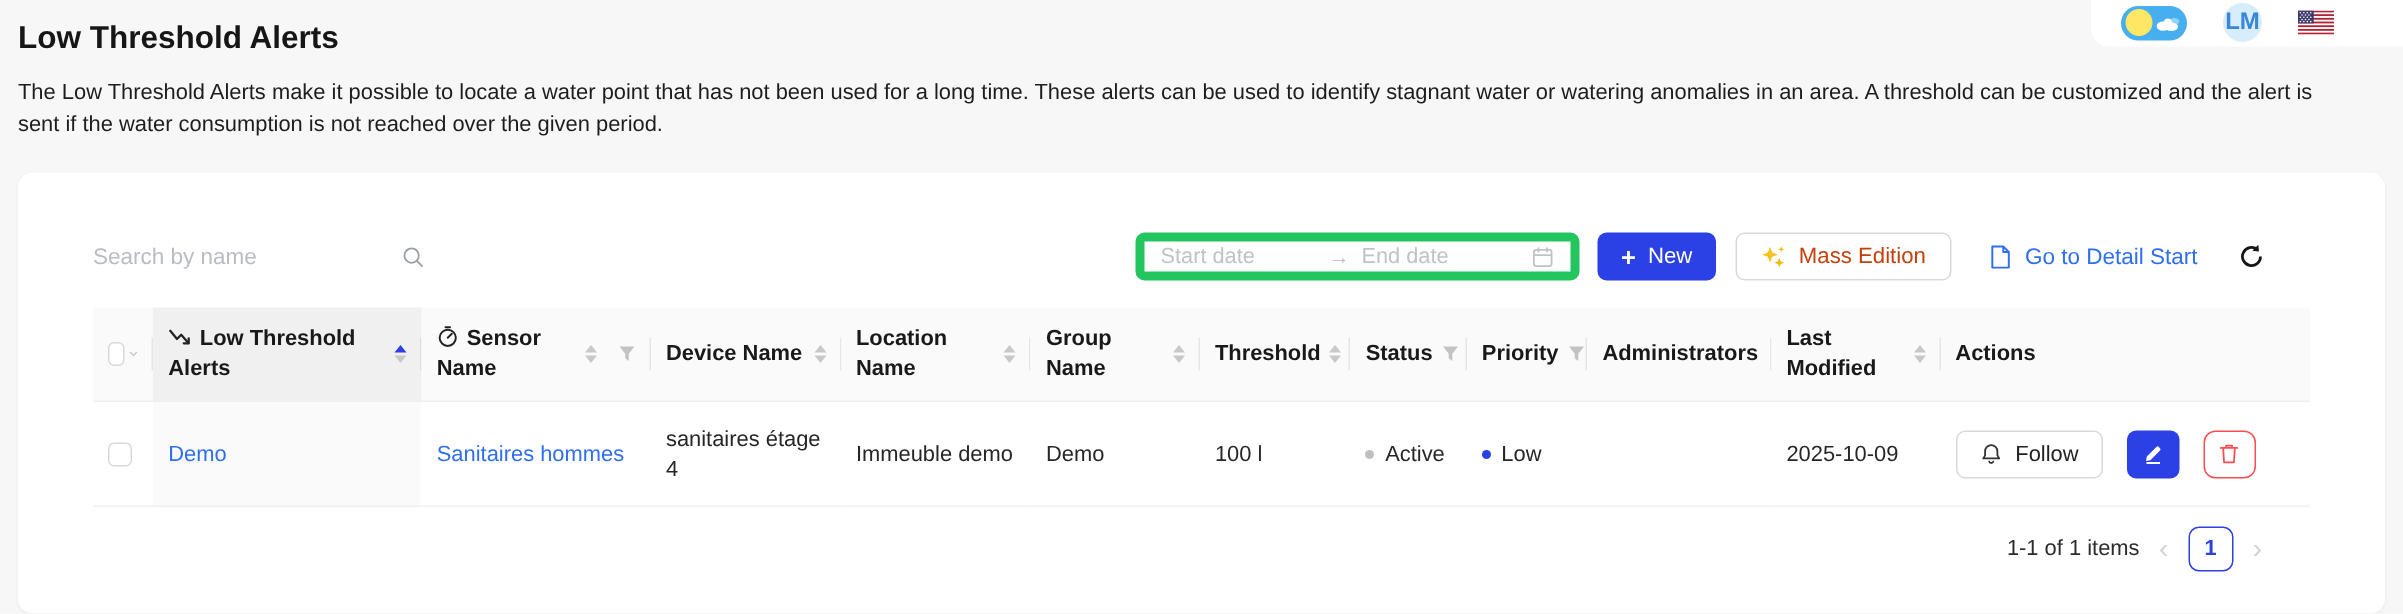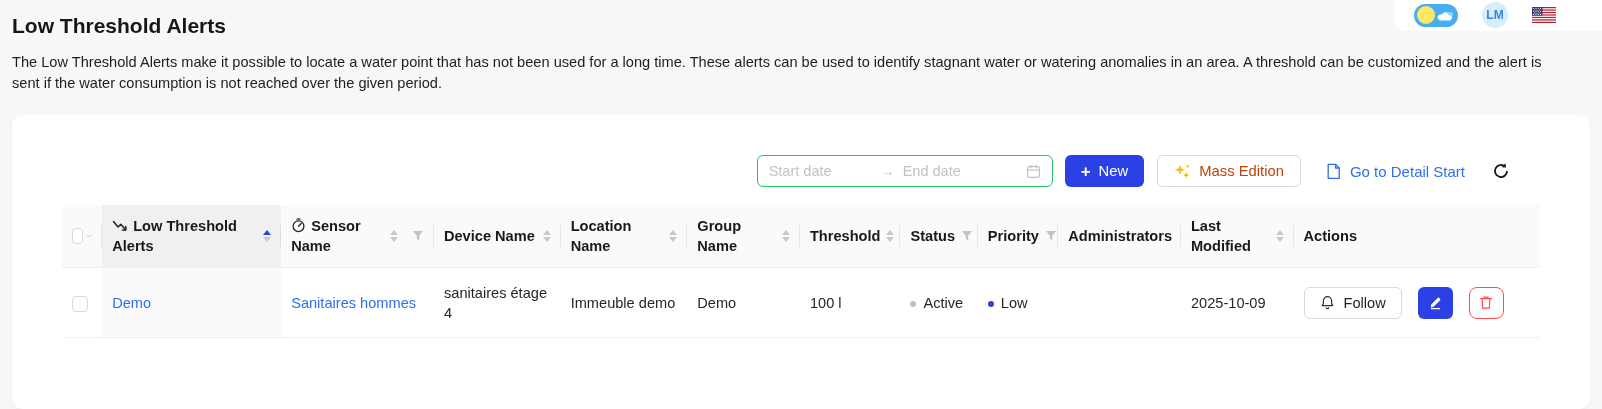--- a/index.html
+++ b/index.html
@@ -9,41 +9,41 @@
 
   
   .topbar { position:absolute; top:0; right:0; background:#fff; border-radius:0 0 0 12px;
             display:flex; align-items:center; gap:24px; padding:4px 46px 5px 20px; height:31px; }
   .theme-toggle { position:relative; width:44px; height:23px; border-radius:12px;
                   background:var(--toggle-bg,#47aef0); cursor:pointer; flex:0 0 auto; }
   .theme-toggle .sun { position:absolute; left:3px; top:2.5px; width:18px; height:18px;
                        border-radius:50%; background:var(--sun,#ffe766); }
   .theme-toggle svg { position:absolute; right:4px; top:7px; }
   .avatar { width:26px; height:26px; border-radius:50%; background:#d8edfc; color:#3a87d8;
-            font-size:12px; font-weight:bold; display:flex; align-items:center; justify-content:center; cursor:pointer; }
+            font-size:16px; font-weight:bold; display:flex; align-items:center; justify-content:center; cursor:pointer; }
   .flag { width:24px; height:16px; cursor:pointer; display:block; }
 
   
   .page-header { padding:14px 14px 0 12px; }
   .page-title { font-size:21px; font-weight:bold; color:#161616; line-height:24px; }
   .page-desc { margin-top:14px; font-size:14.6px; color:#1d1d1f; line-height:21px; padding-right:16px; }
 
   
   .card { margin:21px 12px 0 12px; background:#fff; border-radius:10px;
           box-shadow:0 1px 3px rgba(0,0,0,0.05); padding:40px 50px 0 50px; height:294px; }
 
   
   .toolbar { display:flex; align-items:center; margin-bottom:18px; height:32px; }
   .search-box { position:relative; width:225px; }
   .search-box input { width:100%; height:30px; border:none; outline:none; background:transparent;
                       font-size:15px; color:#333; font-family:inherit; padding-right:26px; }
   .search-box input::placeholder { color:#b9bcc2; }
   .search-box svg { position:absolute; right:4px; top:8px; }
   .tools-right { margin-left:auto; display:flex; align-items:center; }
-  .date-range { width:296px; height:32px; border:1px solid #22c55e; border-radius:6px;
+  .date-range { width:296px; height:32px; border:6px solid #22c55e; border-radius:6px;
                 display:flex; align-items:center; padding:0 11px; background:#fff; }
   .date-range input { border:none; outline:none; width:112px; font-size:14.5px; color:#333;
                       font-family:inherit; background:transparent; }
   .date-range input::placeholder { color:#bfc3c9; }
   .date-arrow { color:#bfc3c9; font-size:14px; margin:0 8px 0 0; }
   .date-range svg { margin-left:auto; }
   .btn { height:32px; border-radius:6px; font-size:14.8px; font-family:inherit; display:inline-flex;
          align-items:center; gap:8px; padding:0 16px; cursor:pointer; }
   .btn-primary { background:var(--primary,#2b41e5); color:#fff; border:none; margin-left:12px; }
   .btn-primary .plus { font-size:17px; font-weight:bold; line-height:1; }
@@ -155,20 +155,27 @@
   </div>
 
   <div class="page-header">
     <div class="page-title">Low Threshold Alerts</div>
     <div class="page-desc">The Low Threshold Alerts make it possible to locate a water point that has not been used for a long time. These alerts can be used to identify stagnant water or watering anomalies in an area. A threshold can be customized and the alert is sent if the water consumption is not reached over the given period.</div>
   </div>
 
   <div class="card">
 
     <div class="toolbar">
+      <div class="search-box">
+        <input type="text" placeholder="Search by name" style="">
+        <svg width="15" height="15" viewBox="0 0 15 15">
+          <circle cx="6.4" cy="6.4" r="4.8" fill="none" stroke="#9aa0a6" stroke-width="1.2"></circle>
+          <line x1="10" y1="10" x2="13.4" y2="13.4" stroke="#9aa0a6" stroke-width="1.2" stroke-linecap="round"></line>
+        </svg>
+      </div>
 
       <div class="tools-right">
         <div class="date-range">
           <input type="text" placeholder="Start date" style="">
           <span class="date-arrow">→</span>
           <input type="text" placeholder="End date" style="">
           <svg width="15" height="15" viewBox="0 0 15 15">
             <rect x="1.6" y="2.6" width="11.8" height="10.8" rx="1.5" fill="none" stroke="#bfc3c9" stroke-width="1.2"></rect>
             <line x1="4.6" y1="1" x2="4.6" y2="4.2" stroke="#bfc3c9" stroke-width="1.2"></line>
             <line x1="10.4" y1="1" x2="10.4" y2="4.2" stroke="#bfc3c9" stroke-width="1.2"></line>
@@ -381,15 +388,21 @@
                   <path d="M5 3.6 V2.1 h4 v1.5" stroke="#ff4d4f" stroke-width="1.2" fill="none" stroke-linejoin="round"></path>
                   <path d="M3.1 3.6 l.6 9.6 h6.6 l.6 -9.6" stroke="#ff4d4f" stroke-width="1.2" fill="none" stroke-linejoin="round"></path>
                 </svg>
               </button>
             </div>
           </td>
         </tr>
       </tbody>
     </table>
 
+    <div class="pagination">
+      <span>1-1 of 1 items</span>
+      <span class="pg-chevron">‹</span>
+      <span class="pg-current">1</span>
+      <span class="pg-chevron">›</span>
+    </div>
 
   </div>
 </div>
 
 </body></html>

